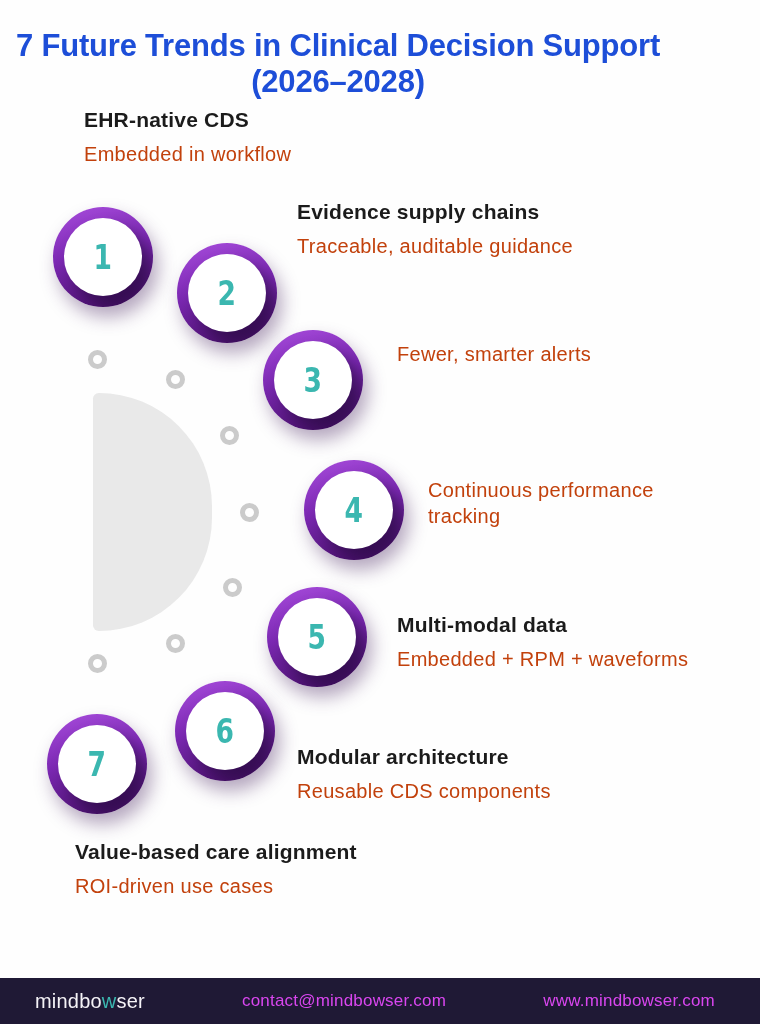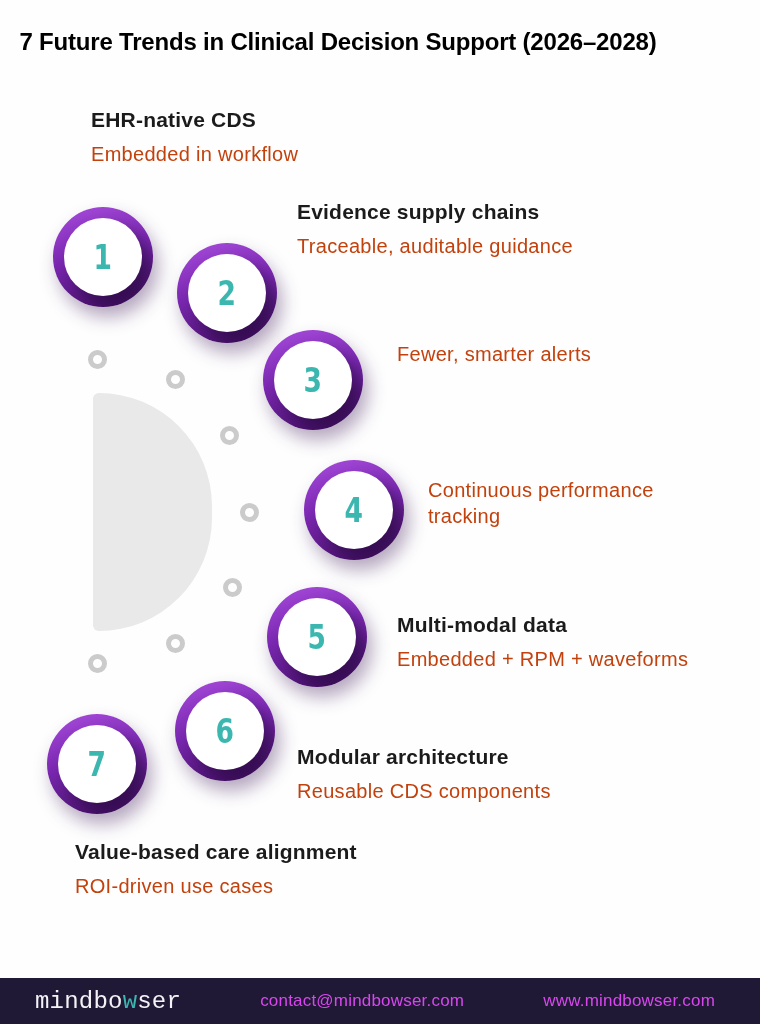--- a/index.html
+++ b/index.html
@@ -2,22 +2,22 @@
 <html><head>
 <meta charset="utf-8">
 <style>
   * { margin:0; padding:0; box-sizing:border-box; }
   html,body { width:760px; height:1024px; }
   body { font-family:"Liberation Sans", sans-serif; background:#ffffff; }
   .canvas { position:relative; width:760px; height:1024px; background:#fefefe; overflow:hidden; }
 
   .page-title {
     position:absolute; top:28px; left:0; width:676px;
-    text-align:center; font-size:24px; font-weight:bold;
-    color:#000000; letter-spacing:-0.2px;
+    text-align:center; font-size:31px; font-weight:bold;
+    color:#1d4ed8; letter-spacing:-0.2px;
   }
 
   
   .decor-semicircle {
     position:absolute; left:93px; top:393px; width:119px; height:238px;
     background:#e9e9e9; border-radius:6px 119px 119px 6px;
   }
   
   .decor-ring {
     position:absolute; width:19px; height:19px; border-radius:50%;
@@ -50,31 +50,31 @@
 
   
   .step-text { position:absolute; }
   .step-title {
     font-size:21px; font-weight:bold; color:#1b1b1b;
     letter-spacing:0.2px; margin-bottom:9px;
   }
   .step-sub {
     font-size:20px; color:#c2410c; letter-spacing:0.3px; line-height:26px;
   }
-  .t1{left:91px;top:108px}.t2{left:297px;top:200px}.t3{left:397px;top:341px}
+  .t1{left:84px;top:108px}.t2{left:297px;top:200px}.t3{left:397px;top:341px}
   .t4{left:428px;top:477px;width:280px}.t5{left:397px;top:613px}
   .t6{left:297px;top:745px}.t7{left:75px;top:840px}
 
   
   .footer {
     position:absolute; left:0; top:978px; width:760px; height:46px;
     background:#1f1935; display:flex; align-items:center;
     justify-content:space-between; padding:0 45px 0 35px;
   }
-  .footer-logo { font-size:24px; color:#f5f3f7; letter-spacing:0.2px;font-family:Liberation Mono, monospace; }
+  .footer-logo { font-size:20px; color:#f5f3f7; letter-spacing:0.2px; }
   .footer-logo .accent { color:#3bb7b0; }
   .footer-email, .footer-site { font-size:17px; color:#d946ef; letter-spacing:0.2px; }
 </style>
 </head>
 <body>
 
 <div class="canvas">
 
   <div class="page-title">7 Future Trends in Clinical Decision Support (2026–2028)</div>
 

